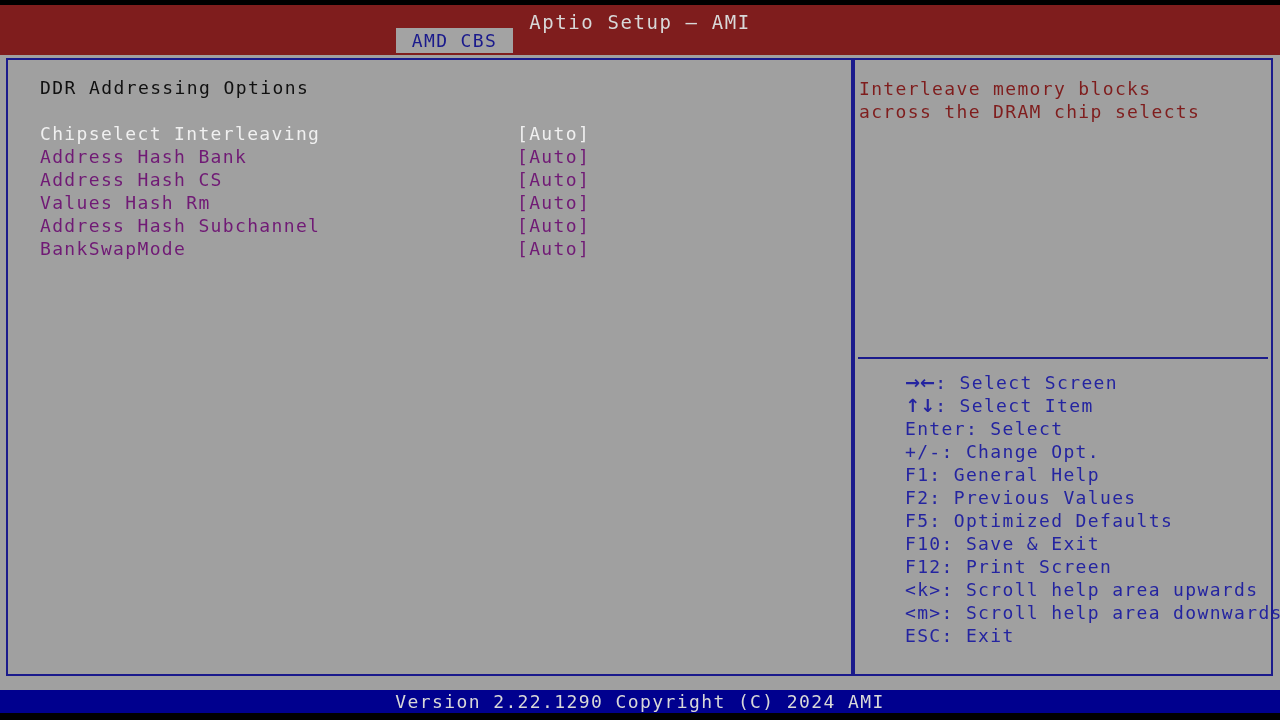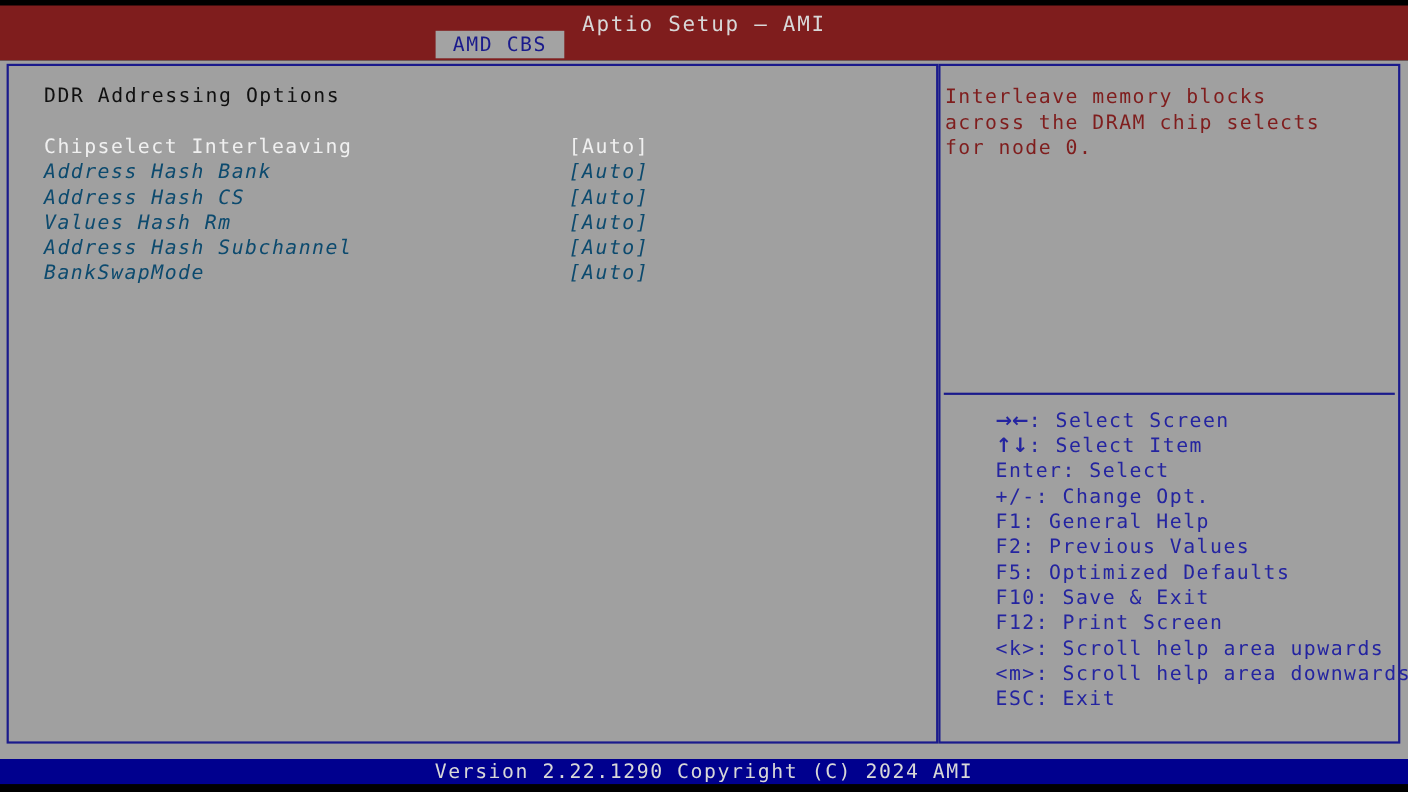--- a/index.html
+++ b/index.html
@@ -122,21 +122,21 @@
     white-space: pre;
   }
   .opt-value {
     position: absolute;
     left: 509px; top: 0;
     font-size: 18px;
     letter-spacing: 1.35px;
     white-space: pre;
   }
   .opt-row.normal .opt-label,
-  .opt-row.normal .opt-value { color: #0c4a6e; font-style: italic; }
+  .opt-row.normal .opt-value { color: #701a75; }
   .opt-row.selected .opt-label,
   .opt-row.selected .opt-value { color: #f0f0f0; }
 
   
   .help-text {
     position: absolute;
     left: 0; top: 17px;
     width: 100%;
   }
   .help-line {
@@ -221,21 +221,20 @@
         <div class="opt-row normal"><span class="opt-label">Values Hash Rm</span><span class="opt-value">[Auto]</span></div>
         <div class="opt-row normal"><span class="opt-label">Address Hash Subchannel</span><span class="opt-value">[Auto]</span></div>
         <div class="opt-row normal"><span class="opt-label">BankSwapMode</span><span class="opt-value">[Auto]</span></div>
       </div>
   </div>
 
   <div class="panel panel-right">
     <div class="help-text" id="help-text">
         <div class="help-line">Interleave memory blocks</div>
         <div class="help-line">across the DRAM chip selects</div>
-        <div class="help-line">for node 0.</div>
       </div>
     <div class="divider"></div>
     <div class="keys" id="keys-list">
         <div class="key-line"><span class="key-glyph">→←</span><span>: Select Screen</span></div>
         <div class="key-line"><span class="key-glyph">↑↓</span><span>: Select Item</span></div>
         <div class="key-line">Enter: Select</div>
         <div class="key-line">+/-: Change Opt.</div>
         <div class="key-line">F1: General Help</div>
         <div class="key-line">F2: Previous Values</div>
         <div class="key-line">F5: Optimized Defaults</div>

